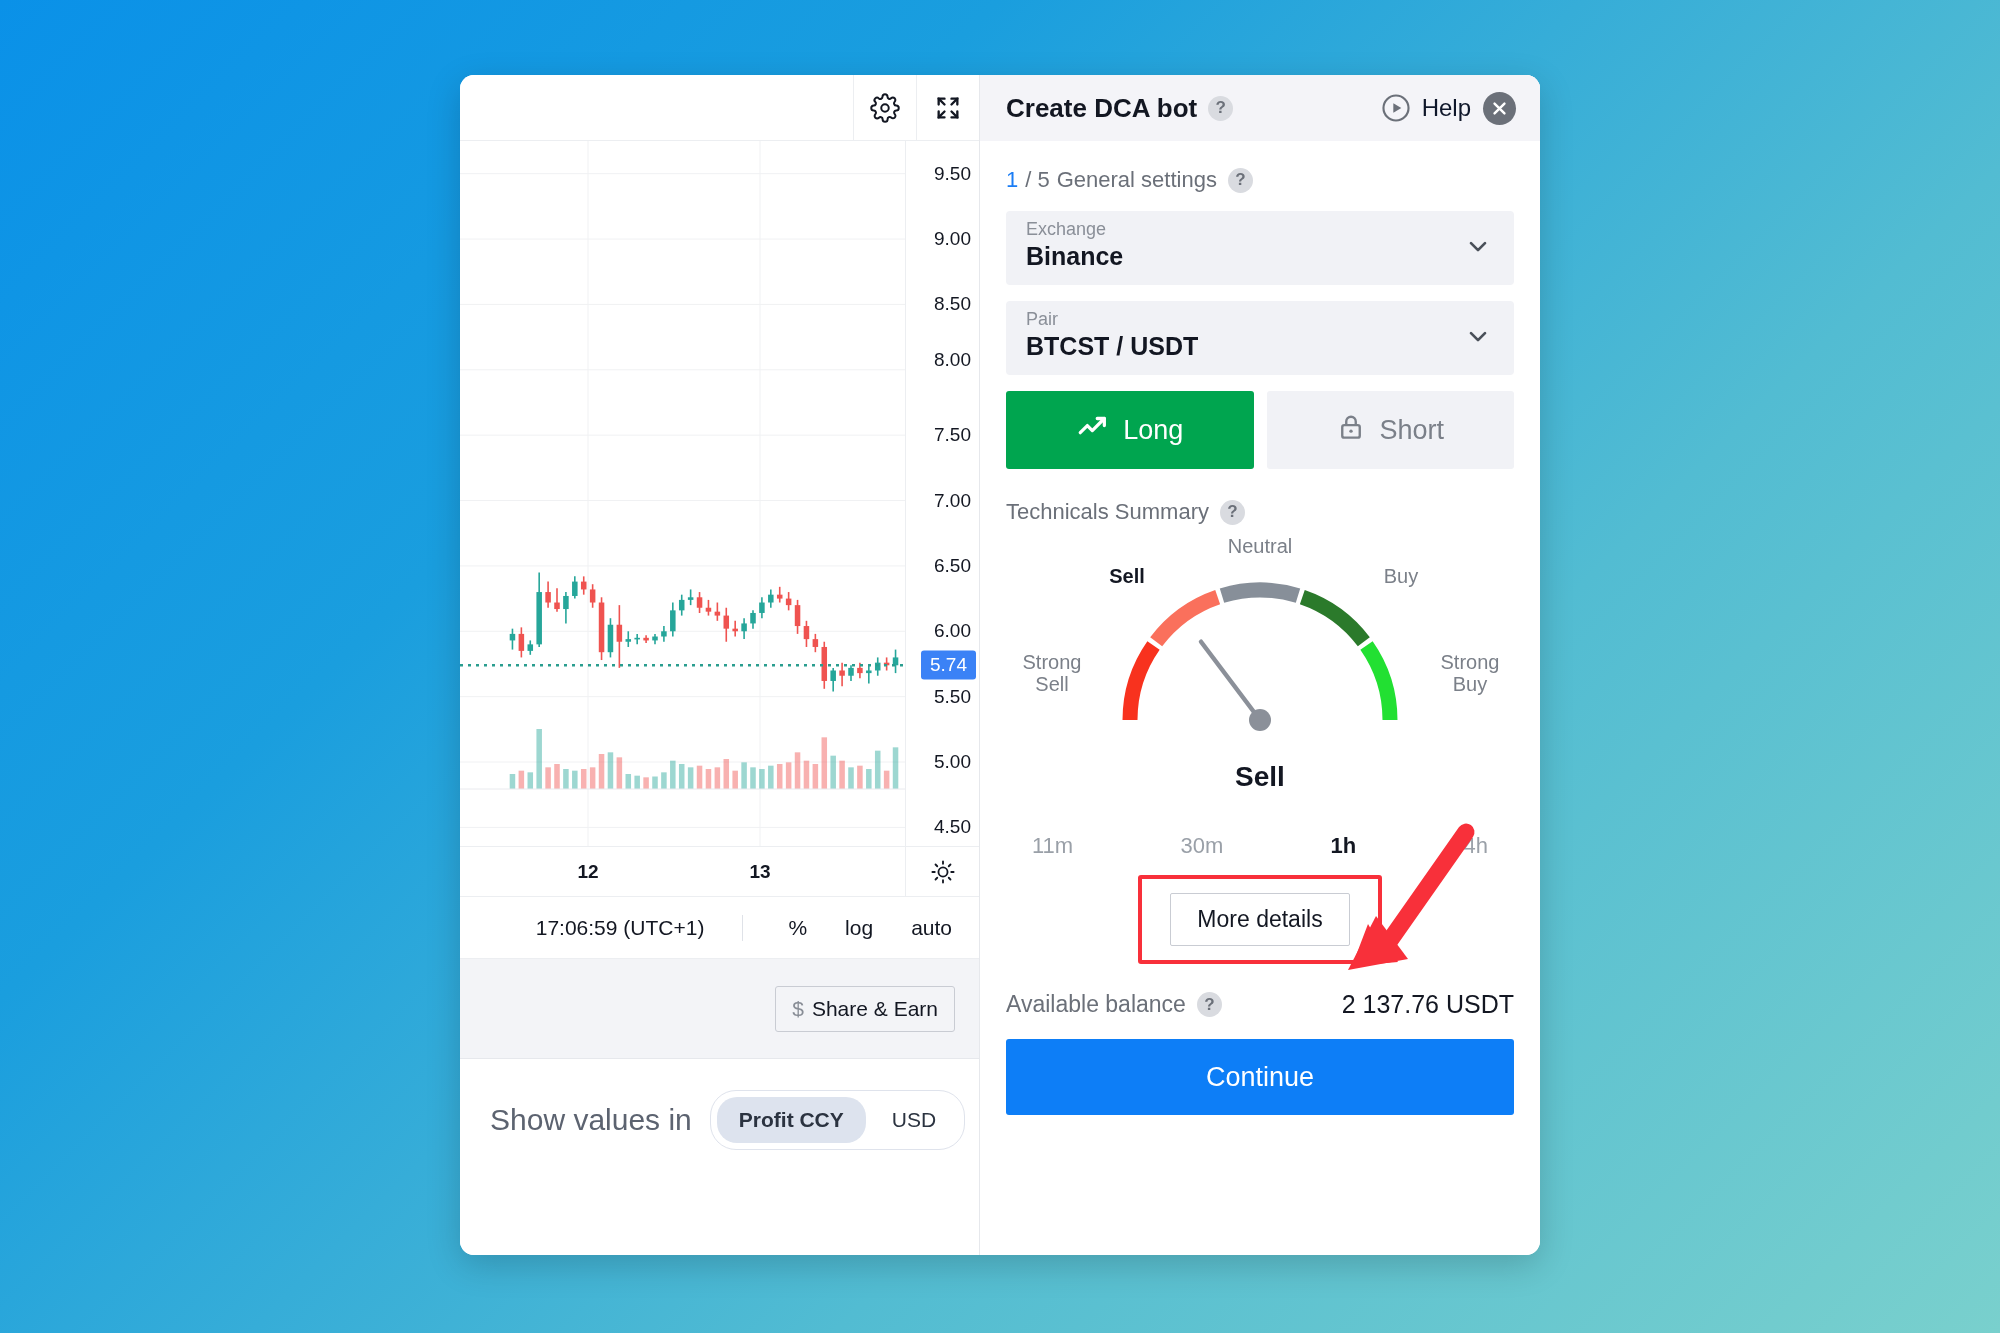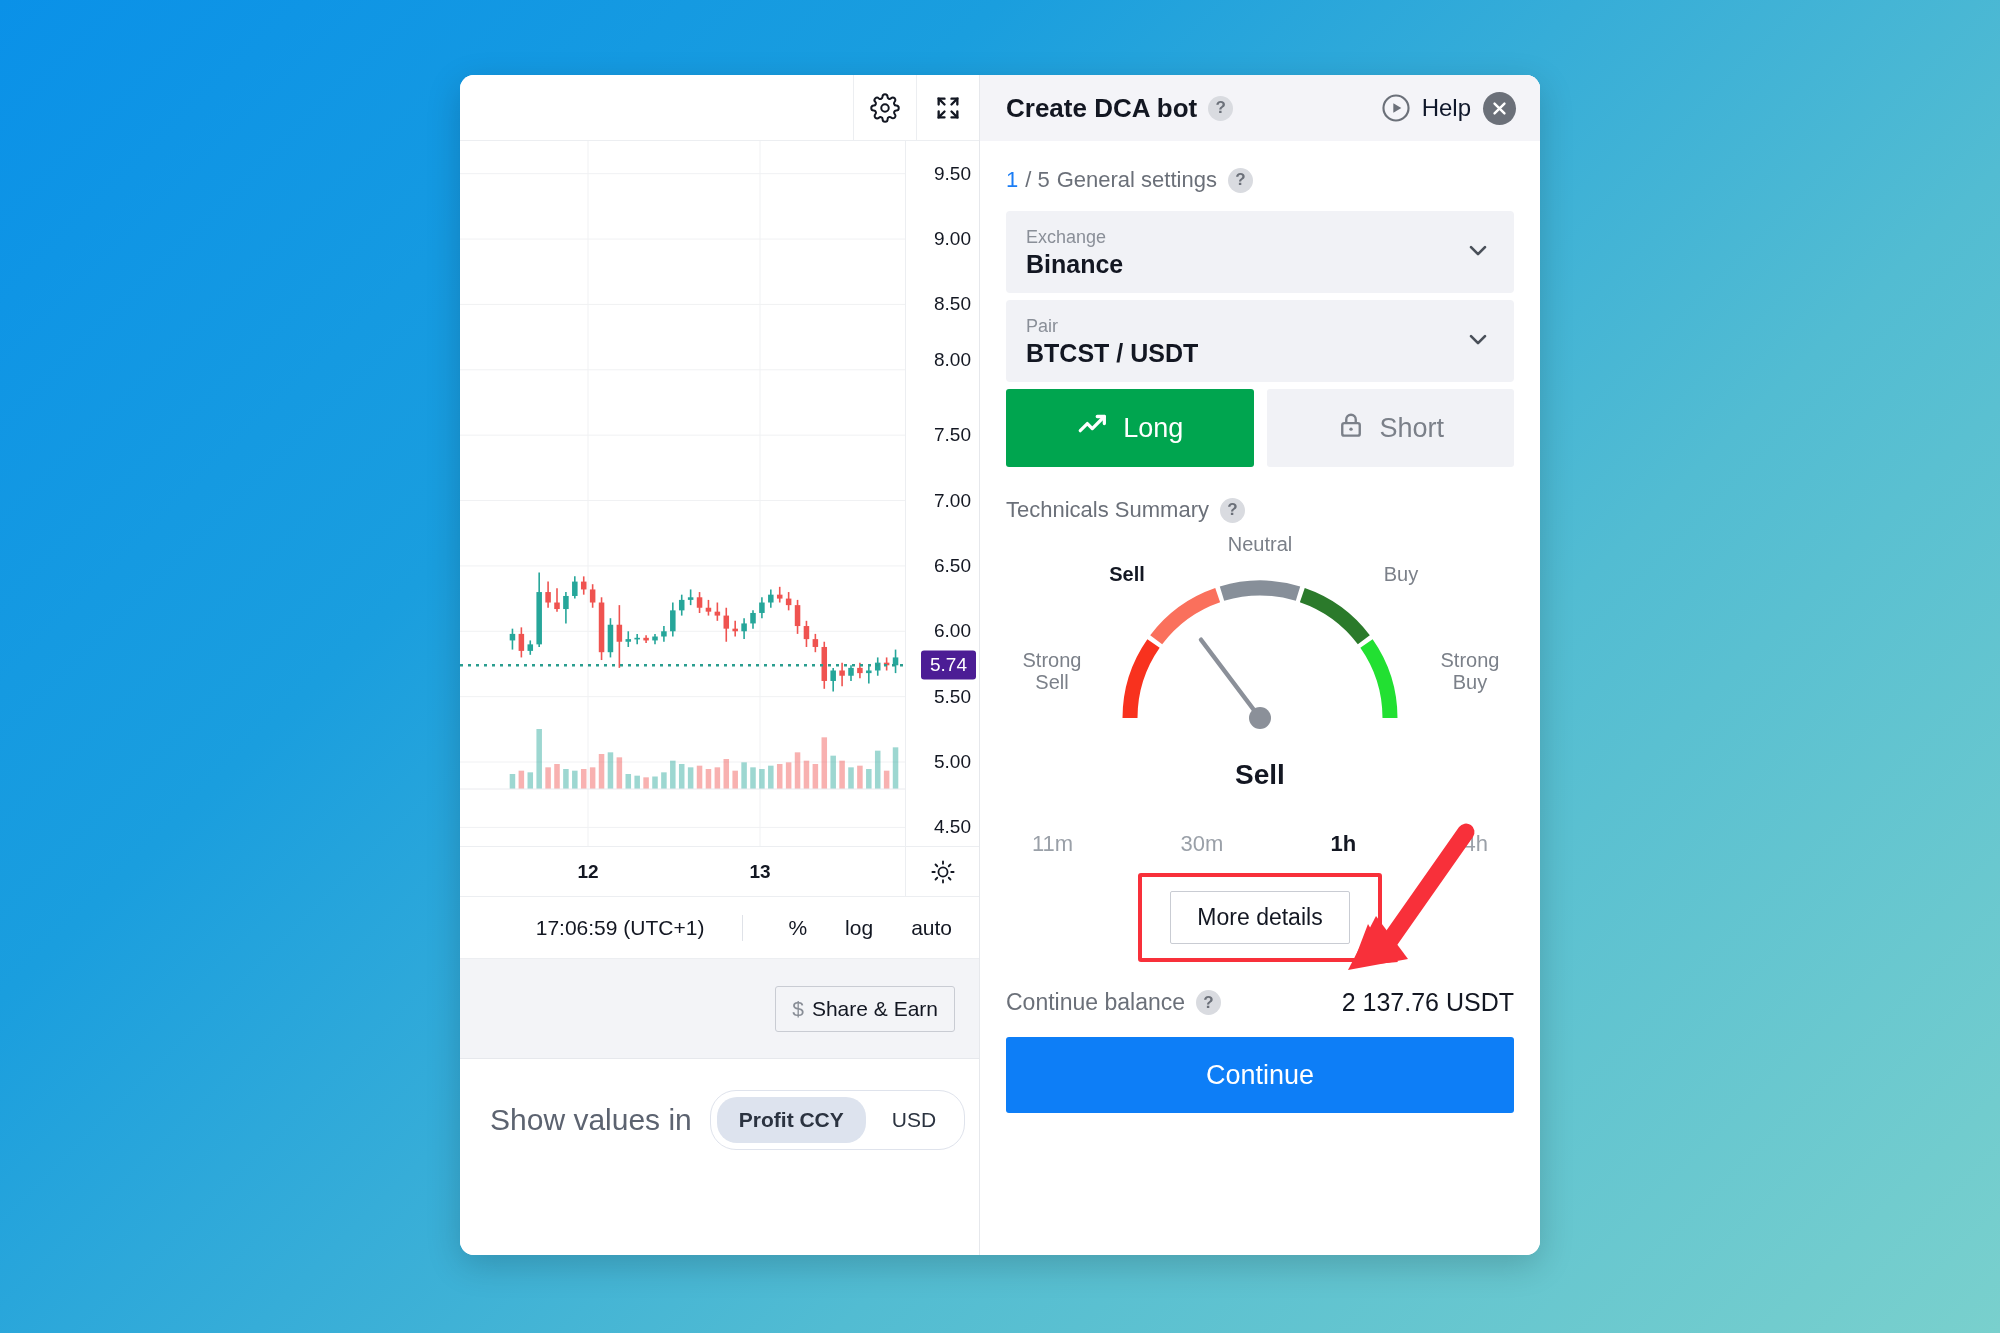--- a/index.html
+++ b/index.html
@@ -270,22 +270,22 @@
     align-items: center;
     padding: 26px 0 18px 0;
     font-size: 22px;
     color: #6b7079;
   }
   .step-num { color: #1b7df5; margin-right: 2px; }
 
   .select-field {
     background: #f1f2f6;
     border-radius: 4px;
-    padding: 16px 20px 14px 20px;
-    margin-bottom: 7px;
+    padding: 8px 20px 14px 20px;
+    margin-bottom: 16px;
     position: relative;
     cursor: pointer;
   }
   .field-label {
     font-size: 18px;
     color: #8a8f98;
     margin-bottom: 2px;
   }
   .field-value {
     font-size: 25px;
@@ -605,21 +605,21 @@
           <div class="price-tick" style="top: 98.0556px;">9.00</div>
           <div class="price-tick" style="top: 163.426px;">8.50</div>
           <div class="price-tick" style="top: 219px;">8.00</div>
           <div class="price-tick" style="top: 294.167px;">7.50</div>
           <div class="price-tick" style="top: 359.537px;">7.00</div>
           <div class="price-tick" style="top: 424.907px;">6.50</div>
           <div class="price-tick" style="top: 490.278px;">6.00</div>
           <div class="price-tick" style="top: 555.648px;">5.50</div>
           <div class="price-tick" style="top: 621.019px;">5.00</div>
           <div class="price-tick" style="top: 686.389px;">4.50</div>
-          <div class="price-badge" style="top: 524.27px; background: #4c1d95;">5.74</div>
+          <div class="price-badge" style="top: 524.27px; background: #3b82f6;">5.74</div>
         </div>
     </div>
 
     <div class="time-axis">
       <div class="time-label" style="left:128px">12</div>
       <div class="time-label" style="left:300px">13</div>
       <div class="time-axis-right">
         <svg width="26" height="26" viewBox="0 0 24 24" fill="none" stroke="#131722" stroke-width="1.7" stroke-linecap="round">
           <circle cx="12" cy="12" r="4.2"></circle>
           <path d="M12 2.2v2.2M12 19.6v2.2M2.2 12h2.2M19.6 12h2.2M5.1 5.1l1.6 1.6M17.3 17.3l1.6 1.6M18.9 5.1l-1.6 1.6M6.7 17.3l-1.6 1.6"></path>
@@ -762,21 +762,21 @@
         <div class="tf">4h</div>
       </div>
 
       <div class="more-wrap">
         <div class="more-annot">
           <div class="more-btn">More details</div>
         </div>
       </div>
 
       <div class="balance-row">
-        <span class="balance-label">Continue balance</span>
+        <span class="balance-label">Available balance</span>
         <span class="qmark">?</span>
         <span class="balance-value">2 137.76 USDT</span>
       </div>
 
       <div class="continue-btn">Continue</div>
     </div>
   </div>
 </div>
 
 <svg class="arrow-annot" width="190" height="180" viewBox="0 0 190 180">

